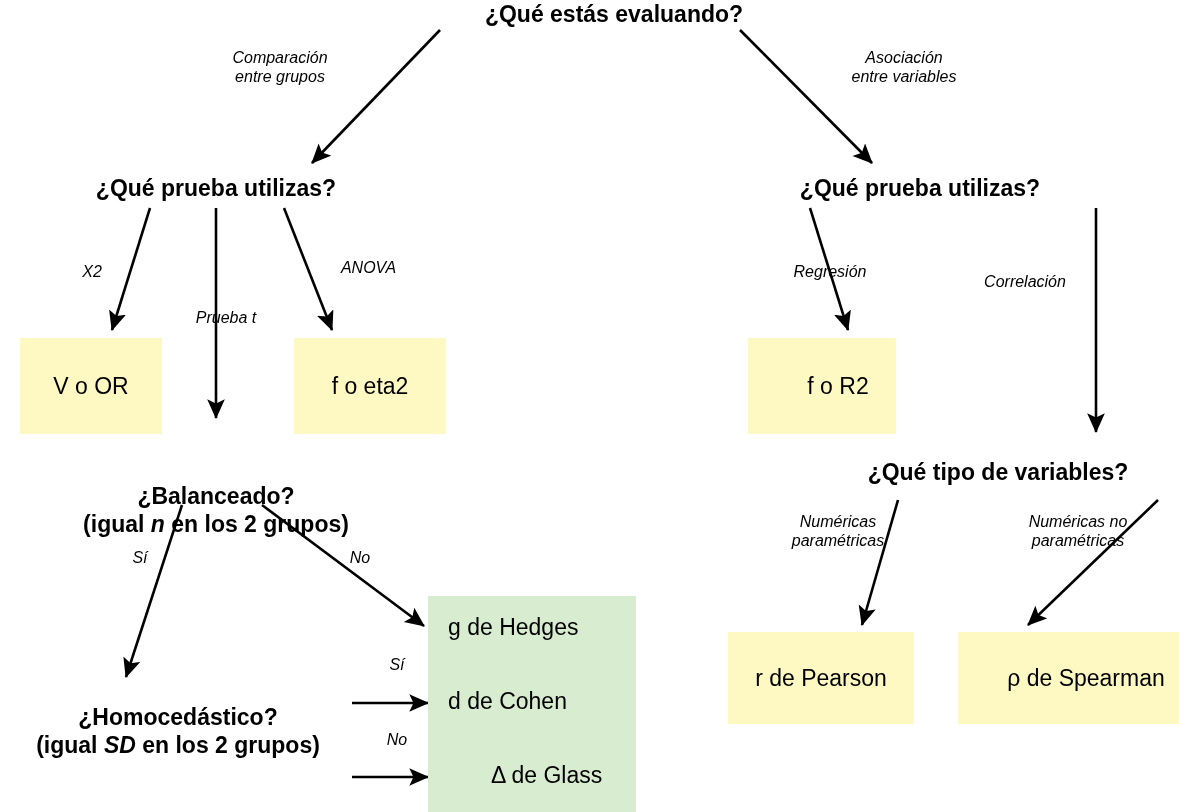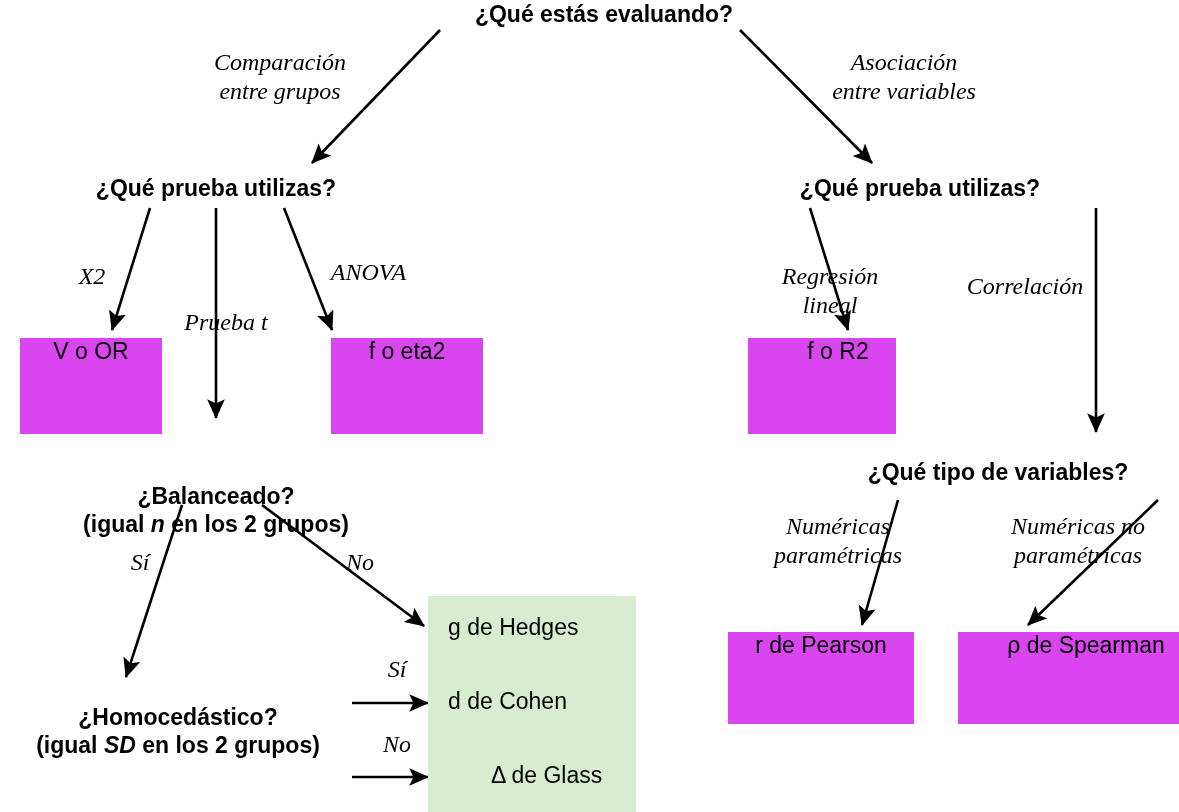--- a/index.html
+++ b/index.html
@@ -35,31 +35,30 @@
     font-size: 23px;
     text-align: center;
     line-height: 1.22;
     white-space: nowrap;
   }
   .q .it {
     font-style: italic;
   }
   .edge-label {
     font-style: italic;
-    font-size: 24px;
+    font-size: 16px;
     line-height: 1.2;
     text-align: center;
     white-space: nowrap;
-    font-family: Liberation Serif, serif;
   }
   .box {
-    background: #d946ef;
+    background: #fef9c3;
     font-size: 23px;
     display: flex;
-    align-items: flex-start;
+    align-items: center;
     justify-content: center;
     text-align: center;
   }
   .grp-box {
     background: #d8ecd0;
     position: absolute;
   }
   .grp-item {
     position: absolute;
     font-size: 23px;
@@ -98,21 +97,21 @@
 
     <line x1="810" y1="208" x2="848" y2="330" stroke="#000" stroke-width="2.6" marker-end="url(#ah)"></line>
 
     <line x1="1096" y1="208" x2="1096" y2="432" stroke="#000" stroke-width="2.6" marker-end="url(#ah)"></line>
 
     <line x1="898" y1="500" x2="862" y2="625" stroke="#000" stroke-width="2.6" marker-end="url(#ah)"></line>
 
     <line x1="1158" y1="500" x2="1028" y2="625" stroke="#000" stroke-width="2.6" marker-end="url(#ah)"></line>
   </svg>
 
-  <div class="node q" style="left:454px; top:0px; width:300px;">
+  <div class="node q" style="left:464px; top:0px; width:300px;">
     <span>¿Qué estás evaluando?</span>
   </div>
 
   <div class="node edge-label" style="left:180px; top:48px; width:200px;">
     <div>Comparación</div>
     <div>entre grupos</div>
   </div>
 
   <div class="node edge-label" style="left:800px; top:48px; width:208px;">
     <div>Asociación</div>
@@ -136,21 +135,21 @@
   </div>
 
   <div class="node edge-label" style="left:310px; top:258px; width:110px;padding-left:7px;">
     <span>ANOVA</span>
   </div>
 
   <div class="node box" style="left:20px; top:338px; width:142px; height:96px;">
     <span>V o OR</span>
   </div>
 
-  <div class="node box" style="left:294px; top:338px; width:152px; height:96px;margin-left:37px;">
+  <div class="node box" style="left:294px; top:338px; width:152px; height:96px;">
     <span>f o eta2</span>
   </div>
 
   <div class="node q" style="left:46px; top:458px; width:340px;margin-top:24px;">
     <div>¿Balanceado?</div>
     <div>
       <span>(igual </span><span class="it">n</span><span> en los 2 grupos)</span>
     </div>
   </div>
 
@@ -183,21 +182,20 @@
   </div>
   <div class="grp-item" style="left:448px; top:688px;">
     <span>d de Cohen</span>
   </div>
   <div class="grp-item" style="left:458px; top:762px;margin-left:33px;">
     <span>Δ de Glass</span>
   </div>
 
   <div class="node edge-label" style="left:740px; top:262px; width:180px;">
     <div>Regresión</div>
-    <div>lineal</div>
   </div>
 
   <div class="node edge-label" style="left:930px; top:272px; width:190px;">
     <span>Correlación</span>
   </div>
 
   <div class="node box" style="left:748px; top:338px; width:148px; height:96px;padding-left:32px;">
     <span>f o R2</span>
   </div>
 

